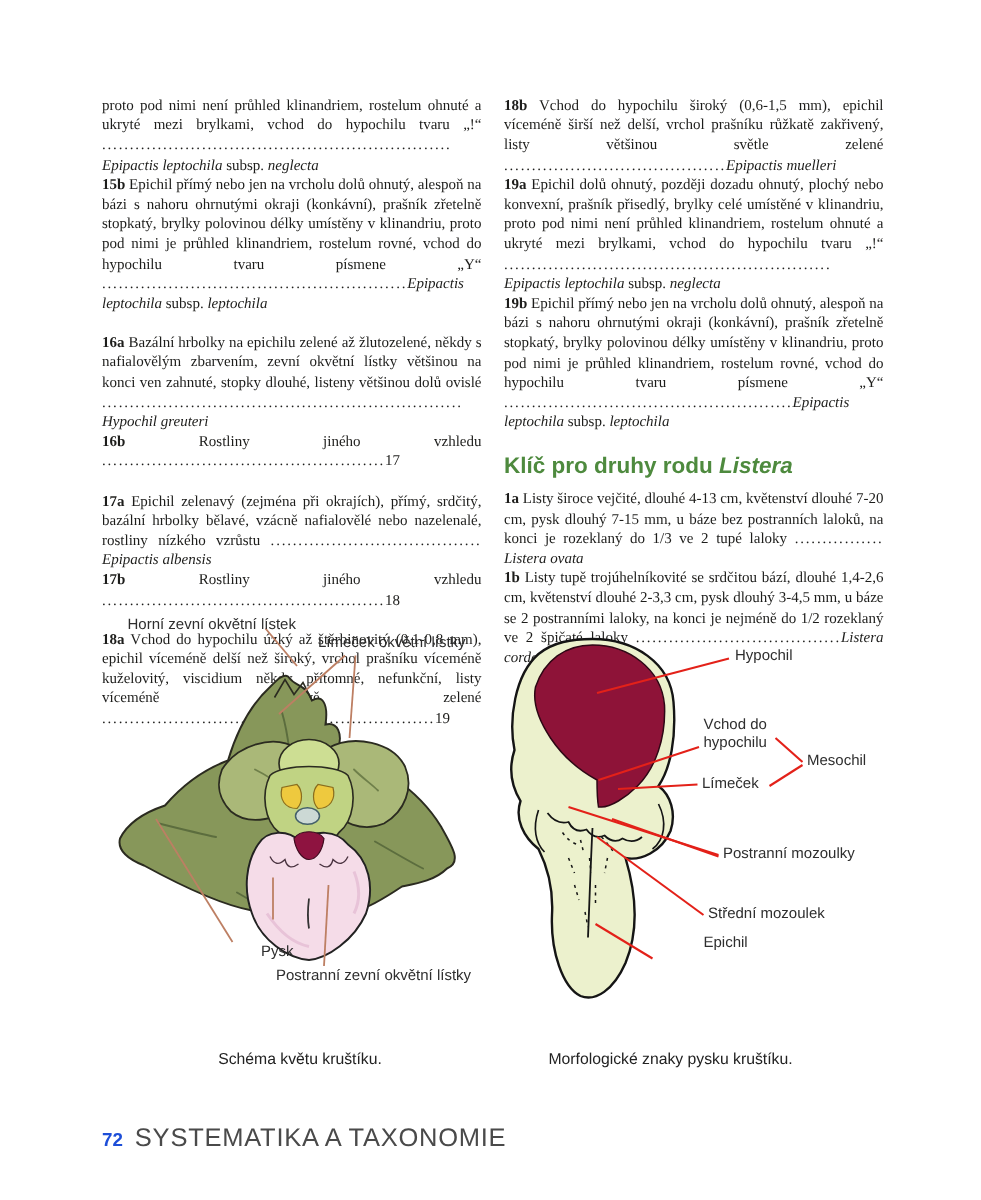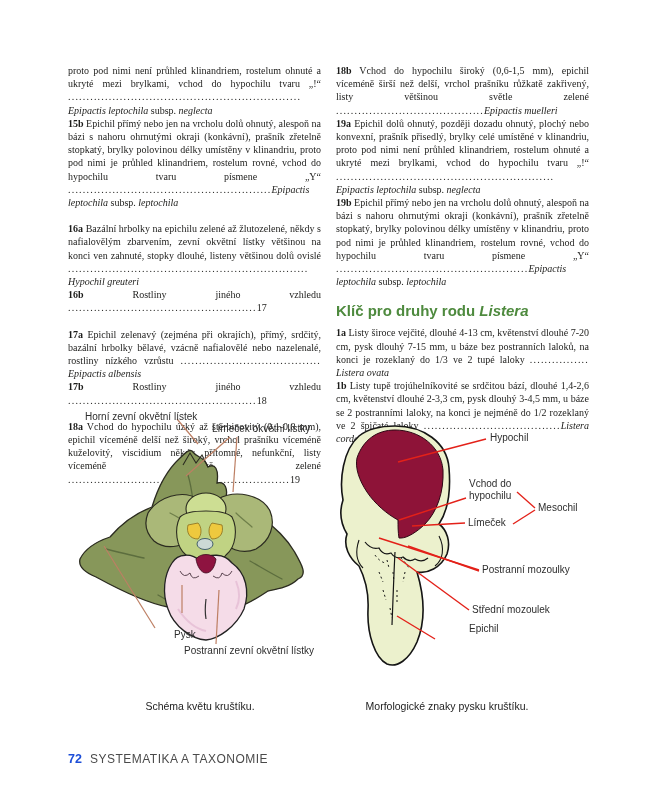--- a/index.html
+++ b/index.html
@@ -24,21 +24,21 @@
   .fig-label{position:absolute;font-family:"Liberation Sans",sans-serif;font-size:10px;
              line-height:12px;color:#2e2e2e;white-space:nowrap;}
   .fig-label.wrap{white-space:normal;width:56px;}
   
   .caption{position:absolute;top:700px;font-family:"Liberation Sans",sans-serif;
            font-size:10.5px;color:#222;text-align:center;}
   .caption-left{left:60px;width:280px;}
   .caption-right{left:347px;width:200px;}
   .footer{position:absolute;left:68px;top:749px;font-family:"Liberation Sans",sans-serif;}
   .footer .pagenum{font-weight:bold;font-size:12.5px;color:#1d4ed8;}
-  .footer .section{font-size:12px;color:#4a4a4a;letter-spacing:.5px;margin-left:8px;}
+  .footer .section{font-size:17px;color:#4a4a4a;letter-spacing:.5px;margin-left:8px;}
 </style>
 </head>
 <body>
 
 <div class="page">
 
   <div class="text-cols">
     <div class="col" id="col-left">
         <p class="key-para"><span>proto pod nimi není průhled klinandriem, rostelum ohnuté a ukryté mezi brylkami, vchod do hypochilu tvaru „!“ </span><span class="seg-d">...............................................................</span><span class="seg-i">Epipactis leptochila</span><span> subsp. </span><span class="seg-i">neglecta</span></p>
         <p class="key-para"><span class="seg-b">15b</span><span> Epichil přímý nebo jen na vrcholu dolů ohnutý, alespoň na bázi s nahoru ohrnutými okraji (konkávní), prašník zřetelně stopkatý, brylky polovinou délky umístěny v klinandriu, proto pod nimi je průhled klinandriem, rostelum rovné, vchod do hypochilu tvaru písmene „Y“ </span><span class="seg-d">.......................................................</span><span class="seg-i">Epipactis leptochila</span><span> subsp. </span><span class="seg-i">leptochila</span></p>

